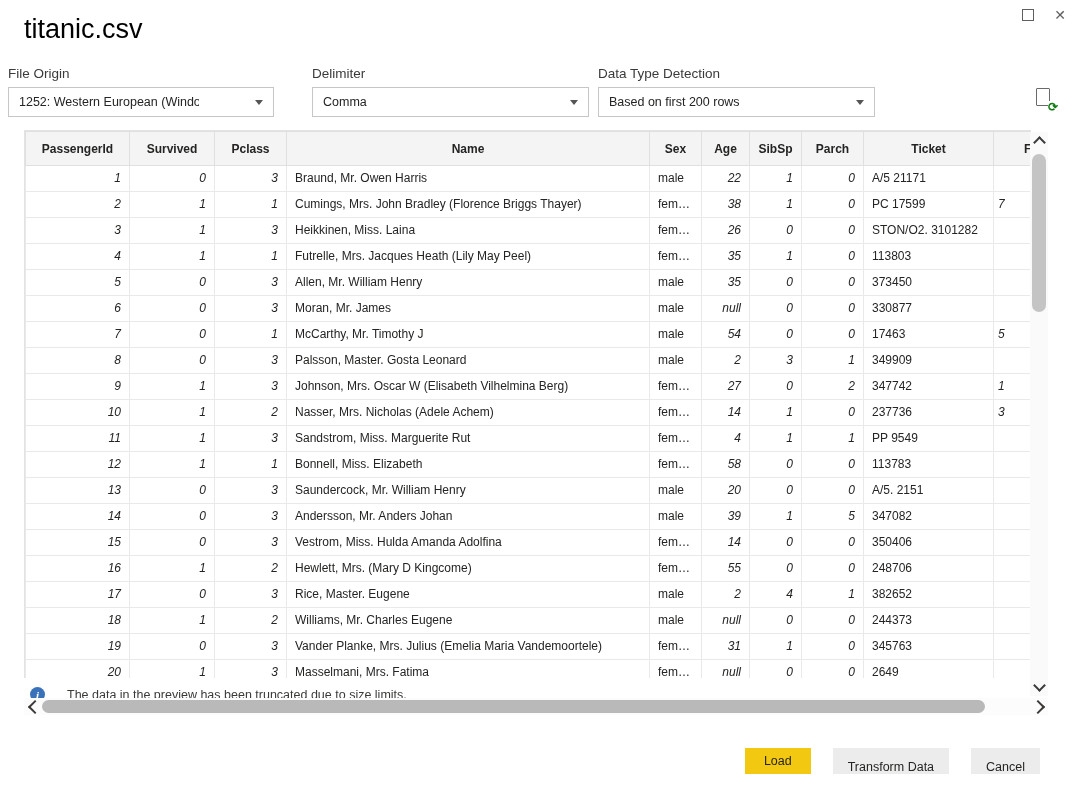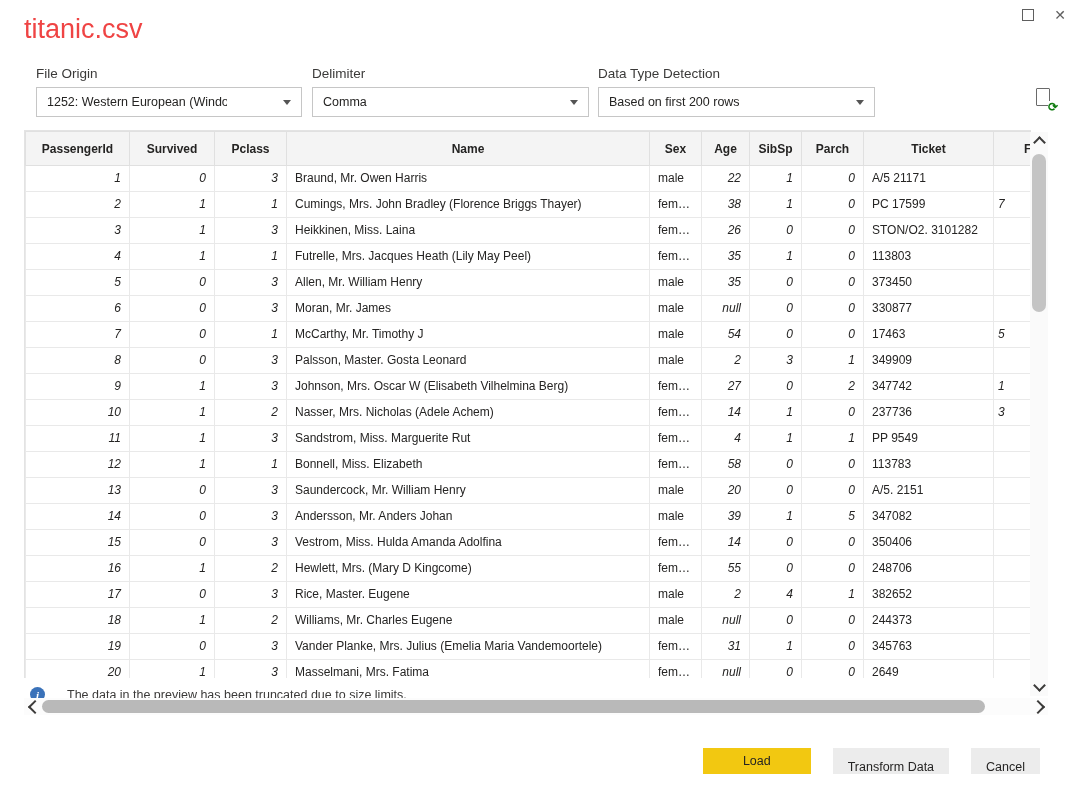--- a/index.html
+++ b/index.html
@@ -7,26 +7,26 @@
   .dialog { position:relative; width:1080px; height:786px; background:#fff; }
 
   
   .win-controls { position:absolute; top:0; right:4px; display:flex; }
   .win-btn { width:32px; height:30px; background:transparent; border:none; cursor:pointer;
              display:flex; align-items:center; justify-content:center; padding:0; }
   .max-glyph { display:block; width:10px; height:10px; border:1.5px solid #5f5f5f; }
   .close-glyph::after { content:"✕"; font-size:14px; color:#5f5f5f; }
 
   
-  .title { position:absolute; left:24px; top:14px; margin:0; font-size:27px; font-weight:400; color:#ef4444; }
+  .title { position:absolute; left:24px; top:14px; margin:0; font-size:27px; font-weight:400; color:#000000; }
 
   
   .field { position:absolute; top:66px; }
   .field .label { font-size:13.5px; color:#3B3A39; margin-bottom:6px; }
-  .f1 { left:36px;  width:266px; }
+  .f1 { left:8px;  width:266px; }
   .f2 { left:312px; width:277px; }
   .f3 { left:598px; width:277px; }
   .select { height:28px; border:1px solid #C6C6C6; background:#fff; display:flex;
             align-items:center; justify-content:space-between; padding:0 10px; cursor:pointer;gap:48px; }
   .sel-val { font-size:12.5px; color:#252423; white-space:nowrap; overflow:hidden; }
   .sel-arrow { width:0; height:0; border-left:4px solid transparent; border-right:4px solid transparent;
                border-top:5px solid #555; margin-left:8px; flex:none; }
 
   
   .refresh { position:absolute; left:1036px; top:88px; width:20px; height:22px; cursor:pointer; }
@@ -78,21 +78,21 @@
   .harrow { position:absolute; top:0; width:18px; height:17px; display:flex; align-items:center;
             justify-content:center; cursor:pointer; background:#FCFCFC; }
   .harrow.left { left:0; } .harrow.right { right:0; }
   .hthumb { position:absolute; left:18px; top:2px; width:943px; height:13px; background:#B9B9B9;
             border-radius:7px; cursor:pointer; }
 
   
   .btn-row { position:absolute; top:748px; right:40px; display:flex; gap:22px; }
   .btn { height:26px; border:none; font-family:"Liberation Sans", sans-serif; font-size:12.5px;
          color:#252423; background:#ECECEC; padding:12px 15px; cursor:pointer; }
-  .btn.load { background:#F2C811; color:#252423; padding:0 40px; }
+  .btn.load { background:#F2C811; color:#252423; padding:0 19px; }
 </style>
 </head>
 <body>
 
 <div class="dialog">
 
   <div class="win-controls">
     <button class="win-btn">
       <span class="max-glyph"></span>
     </button>

